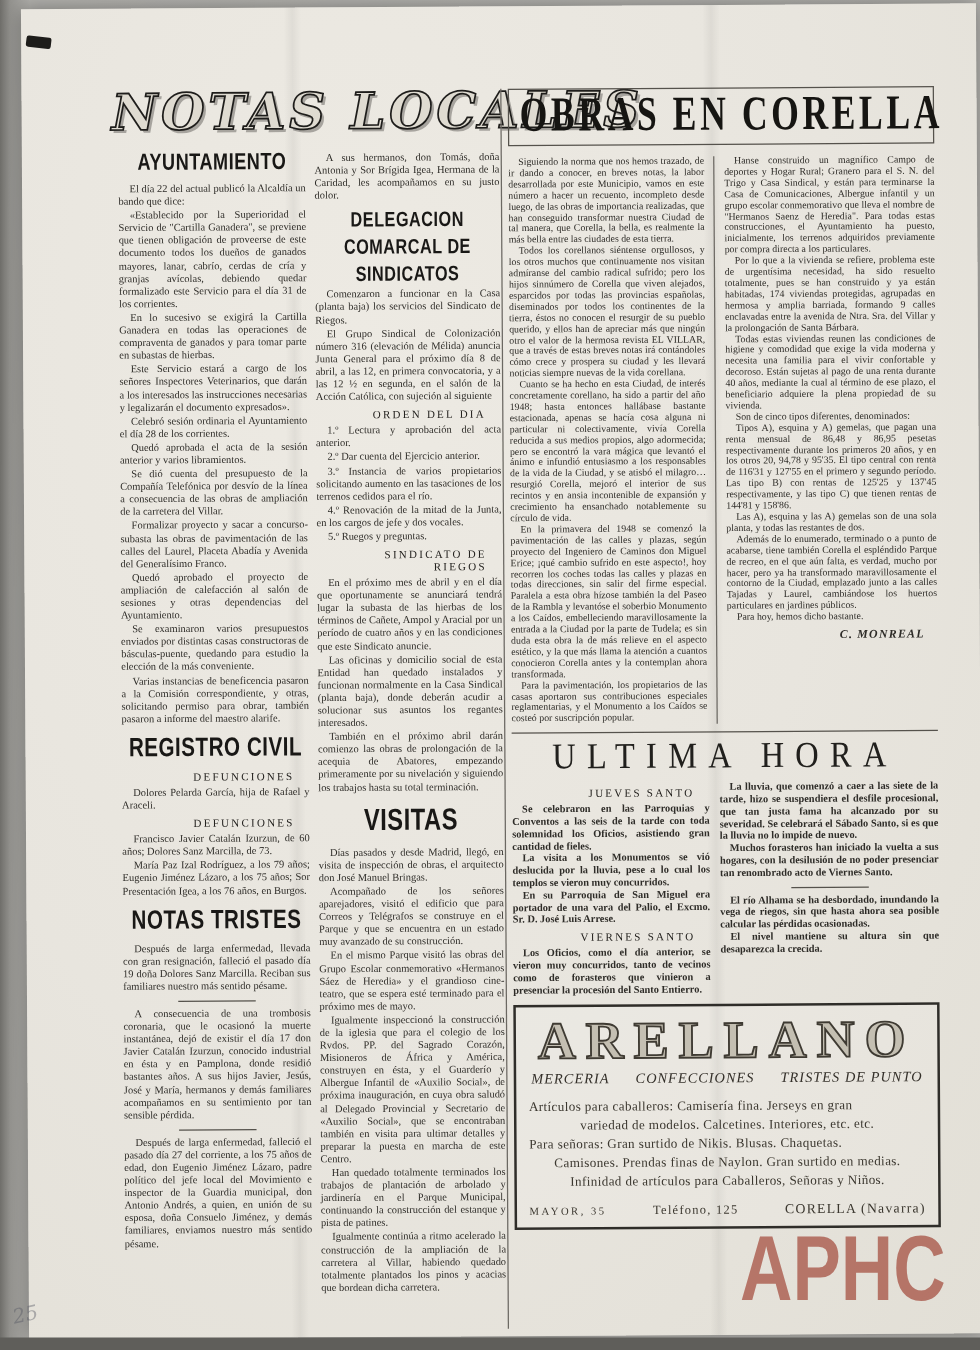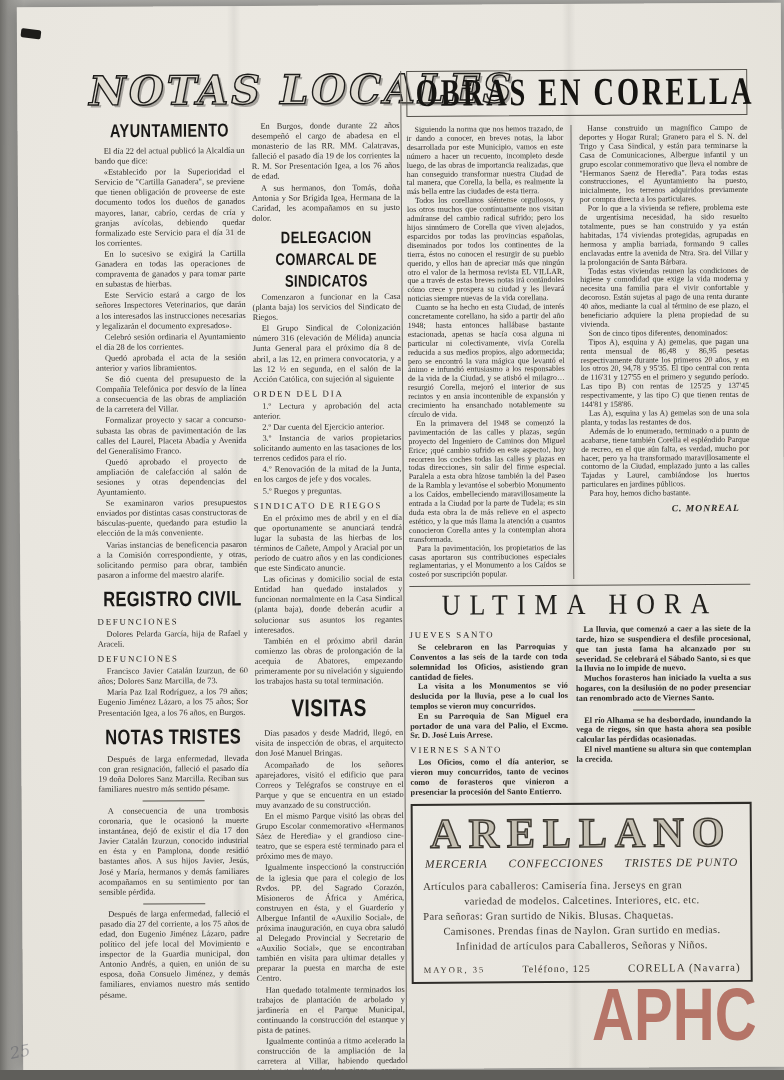--- a/index.html
+++ b/index.html
@@ -37,21 +37,21 @@
   .col1{left:77px;top:114px;width:150px;}
   .col2{left:234px;top:116px;width:148px;}
   .plist p{margin:0 0 1px;text-align:justify;text-indent:9px;
     font-size:8.4px;line-height:10.1px;hyphens:auto;}
   .h-cond{font-family:"Liberation Sans", sans-serif;font-weight:700;color:#191816;
     text-align:center;transform:scaleY(1.28);transform-origin:center;letter-spacing:.4px;}
   .h-ayunt{font-size:14.5px;margin:2px 0 8px;}
   .h-big{font-size:16.5px;margin:9px 0 8px;}
   .h-deleg{font-size:13px;line-height:17px;margin:10px 0 8px;}
   .h-visitas{font-size:19px;margin:11px 0 9px;}
-  .h-sub{font-size:8.8px;letter-spacing:1.8px;text-align:left;font-weight:400;margin:4px 0 3px;color:#24221f;}
+  .h-sub{font-size:8.8px;letter-spacing:1.8px;text-align:right;font-weight:400;margin:4px 12px 3px;color:#24221f;}
   .h-sub.bold{font-weight:400;}
   .divider{width:62px;border-top:1px solid #55524c;margin:6px auto 5px;}
 
   
   .vrule{position:absolute;left:383px;top:66px;height:992px;width:1px;background:#6b6862;}
   .right-sec{position:absolute;left:389px;top:66px;width:341px;}
   .obras-box{border:1px solid #55524c;padding:4px 0 6px;}
   .obras-title{font-family:"Liberation Serif", serif;font-weight:700;text-align:center;
     font-size:30px;line-height:34px;letter-spacing:3px;color:#161512;
     transform:scale(.95,1.3);transform-origin:center;white-space:nowrap;margin:0;}
@@ -143,21 +143,20 @@
           <p>A consecuencia de una trombosis coronaria, que le ocasionó la muerte instantánea, dejó de existir el día 17 don Javier Catalán Izurzun, conocido industrial en ésta y en Pamplona, donde residió bastantes años. A sus hijos Javier, Jesús, José y María, hermanos y demás familiares acompañamos en su sentimiento por tan sensible pérdida.</p>
         </div>
       <div class="divider"></div>
       <div class="plist">
           <p>Después de larga enfermedad, falleció el pasado día 27 del corriente, a los 75 años de edad, don Eugenio Jiménez Lázaro, padre político del jefe local del Movimiento e inspector de la Guardia municipal, don Antonio Andrés, a quien, en unión de su esposa, doña Consuelo Jiménez, y demás familiares, enviamos nuestro más sentido pésame.</p>
         </div>
     </div>
 
     <div class="col col2">
       <div class="plist">
-          <p>En Burgos, donde durante 22 años desempeñó el cargo de abadesa en el monasterio de las RR. MM. Calatravas, falleció el pasado día 19 de los corrientes la R. M. Sor Presentación Igea, a los 76 años de edad.</p>
           <p>A sus hermanos, don Tomás, doña Antonia y Sor Brígida Igea, Hermana de la Caridad, les acompañamos en su justo dolor.</p>
         </div>
 
       <h2 class="h-cond h-deleg">DELEGACION COMARCAL DE SINDICATOS</h2>
       <div class="plist">
           <p>Comenzaron a funcionar en la Casa (planta baja) los servicios del Sindicato de Riegos.</p>
           <p>El Grupo Sindical de Colonización número 316 (elevación de Mélida) anuncia Junta General para el próximo día 8 de abril, a las 12, en primera convocatoria, y a las 12 ½ en segunda, en el salón de la Acción Católica, con sujeción al siguiente</p>
         </div>
       <h3 class="h-sub">ORDEN DEL DIA</h3>
       <div class="plist">
@@ -231,21 +230,21 @@
             </div>
         </div>
         <div class="uh-right">
           <div class="uh-paras">
               <p>La lluvia, que comenzó a caer a las siete de la tarde, hizo se suspendiera el desfile procesional, que tan justa fama ha alcanzado por su severidad. Se celebrará el Sábado Santo, si es que la lluvia no lo impide de nuevo.</p>
               <p>Muchos forasteros han iniciado la vuelta a sus hogares, con la desilusión de no poder presenciar tan renombrado acto de Viernes Santo.</p>
             </div>
           <div class="divider"></div>
           <div class="uh-paras">
               <p>El río Alhama se ha desbordado, inundando la vega de riegos, sin que hasta ahora sea posible calcular las pérdidas ocasionadas.</p>
-              <p>El nivel mantiene su altura sin que contemplan la crecida.</p>
+              <p>El nivel mantiene su altura sin que desaparezca la crecida.</p>
             </div>
         </div>
       </div>
 
       <div class="ad-box">
         <div class="ad-title">ARELLANO</div>
         <div class="ad-cats">
           <span>MERCERIA</span>
           <span>CONFECCIONES</span>
           <span>TRISTES DE PUNTO</span>

